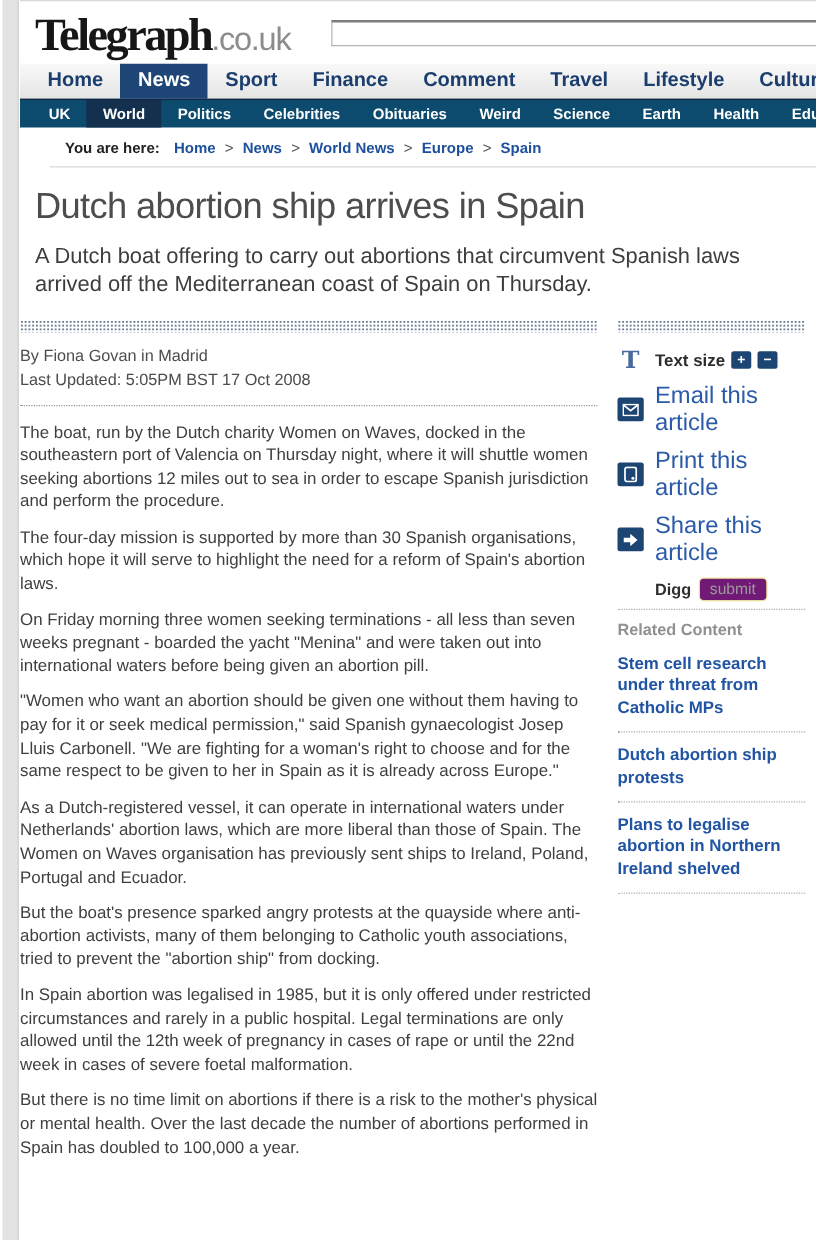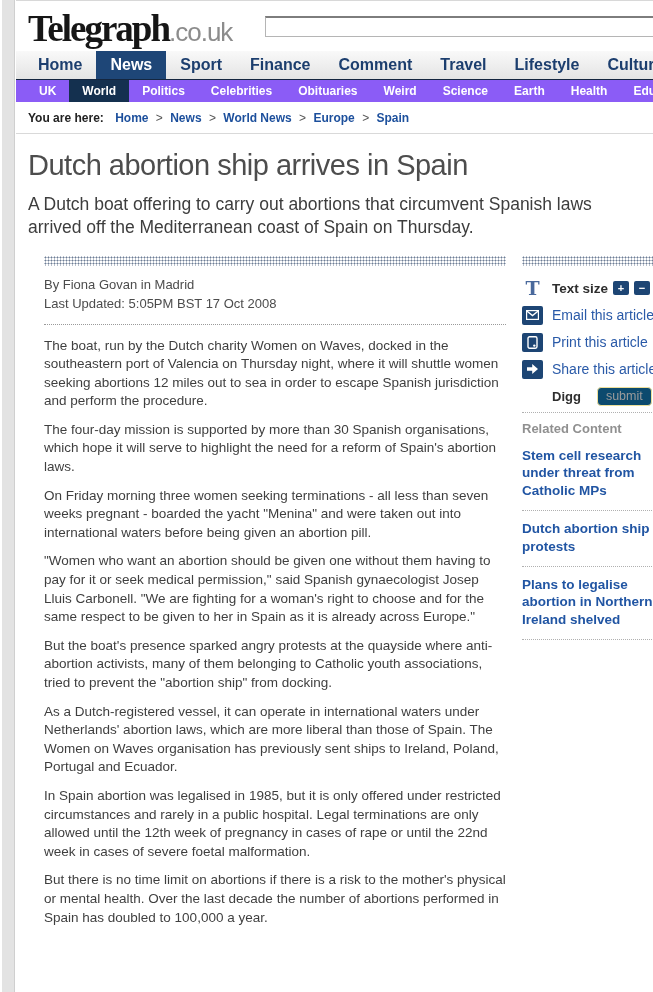--- a/index.html
+++ b/index.html
@@ -25,41 +25,41 @@
 
   
   .nav-primary { display: flex; align-items: stretch; height: 28px;
                  background: linear-gradient(#f9f9f9, #e4e4e4); padding-left: 8px; }
   .nav-primary .nav-item { display: flex; align-items: center; padding: 0 14px;
                  color: #1c3e6e; font-weight: bold; font-size: 16px; cursor: pointer;
                  text-decoration: none; white-space: nowrap; }
   .nav-primary .nav-item.active { background: #1e4677; color: #fff; }
 
   
-  .nav-sub { display: flex; align-items: stretch; height: 23px; background: #8b5cf6;
+  .nav-sub { display: flex; align-items: stretch; height: 23px; background: #0c4a6e;
              border-top: 1px solid #14263f; padding-left: 10px; }
   .nav-sub .nav-item { display: flex; align-items: center; padding: 0 13px;
              color: #fff; font-weight: bold; font-size: 12px; cursor: pointer;
              text-decoration: none; white-space: nowrap; }
   .nav-sub .nav-item.active { background: #14304f; }
 
   
   .breadcrumb { padding: 9px 0 8px 12px; font-size: 12px; font-weight: bold; color: #222;
-                border-bottom: 1px solid #d9d9d9; }
+                border-bottom: 1px solid #d9d9d9; margin-left: 24px; }
   .breadcrumb a { color: #1c4f9c; text-decoration: none; cursor: pointer; }
   .breadcrumb .sep { color: #555; font-weight: normal; padding: 0 4px; }
 
   
   .headline { margin: 15px 12px 0; font-size: 29px; font-weight: normal; color: #4d4d4d;
               letter-spacing: -0.5px; }
   .standfirst { margin: 11px 12px 0; font-size: 17.5px; color: #3d3d3d; line-height: 1.3;
                 max-width: 608px; }
 
   
-  .cols { display: flex; margin-top: 17px; padding-left: 28px; }
+  .cols { display: flex; margin-top: 17px; padding-left: 0; }
   .col-main { width: 462px; flex: none; }
   .col-side { width: 150px; flex: none; margin-left: 16px; }
 
   .hatch { height: 10px; margin-bottom: 9px;
            background-image: radial-gradient(circle, #6d7d95 0.9px, transparent 1.1px);
            background-size: 3px 3px; }
 
   .byline-block { font-size: 13px; color: #4c4c4c; line-height: 1.5; }
   .dotted-rule { border-top: 1px dotted #9a9a9a; margin-top: 10px; }
 
@@ -69,29 +69,29 @@
 
   
   .tools { margin-top: 13px; }
   .tool-row { display: flex; align-items: center; margin-bottom: 8px; cursor: pointer; }
   .tool-icon { width: 21px; height: 19px; background: #1d4574; border-radius: 2px;
                display: flex; align-items: center; justify-content: center;
                flex: none; margin-right: 9px; }
   .t-glyph { width: 21px; height: 19px; display: flex; align-items: center; justify-content: center;
              font-family: "DejaVu Serif", serif; font-weight: bold; font-size: 19px;
              color: #49699c; flex: none; margin-right: 9px; }
-  .tool-label { font-size: 14px; color: #2a5aa8; text-decoration: none; }
+  .tool-label { font-size: 19px; color: #2a5aa8; text-decoration: none; }
   .textsize-label { font-size: 13.5px; color: #2e2e2e; font-weight: bold; }
   .size-btn { width: 16px; height: 14px; background: #1d4574; color: #fff;
               font-size: 11px; font-weight: bold; border-radius: 2px; border: none;
               display: inline-flex; align-items: center; justify-content: center;
               margin-left: 5px; cursor: pointer; line-height: 1; }
   .digg-row { display: flex; align-items: center; margin: 4px 0 2px 30px; }
-  .digg-label { font-size: 13px; font-weight: bold; color: #2e2e2e; margin-right: 16px; }
-  .digg-submit { background: #0c4a6e; border: 1px solid #ecdf9a; border-radius: 4px;
+  .digg-label { font-size: 13px; font-weight: bold; color: #2e2e2e; margin-right: 6px; }
+  .digg-submit { background: #701a75; border: 1px solid #ecdf9a; border-radius: 4px;
                  color: #9b9b9b; font-size: 12.5px; padding: 1px 8px 2px; cursor: pointer;
                  font-family: "Liberation Sans", sans-serif; }
 
   
   .related { margin-top: 6px; }
   .related-rule { border-top: 1px dotted #b0b0b0; }
   .related-header { font-size: 13px; font-weight: bold; color: #909090; padding: 8px 0 2px; }
   .related-link { display: block; font-size: 13.5px; font-weight: bold; color: #2155a3;
                   line-height: 1.32; padding: 9px 0 10px; text-decoration: none;
                   border-bottom: 1px dotted #b0b0b0; cursor: pointer; }
@@ -157,22 +157,22 @@
       <div class="byline-block">
         <div>By Fiona Govan in Madrid</div>
         <div>Last Updated: 5:05PM BST 17 Oct 2008</div>
       </div>
       <div class="dotted-rule"></div>
       <div class="article-body">
         <p>The boat, run by the Dutch charity Women on Waves, docked in the southeastern port of Valencia on Thursday night, where it will shuttle women seeking abortions 12 miles out to sea in order to escape Spanish jurisdiction and perform the procedure.</p>
         <p>The four-day mission is supported by more than 30 Spanish organisations, which hope it will serve to highlight the need for a reform of Spain's abortion laws.</p>
         <p>On Friday morning three women seeking terminations - all less than seven weeks pregnant - boarded the yacht "Menina" and were taken out into international waters before being given an abortion pill.</p>
         <p>"Women who want an abortion should be given one without them having to pay for it or seek medical permission," said Spanish gynaecologist Josep Lluis Carbonell. "We are fighting for a woman's right to choose and for the same respect to be given to her in Spain as it is already across Europe."</p>
+        <p>As a Dutch-registered vessel, it can operate in international waters under Netherlands' abortion laws, which are more liberal than those of Spain. The Women on Waves organisation has previously sent ships to Ireland, Poland, Portugal and Ecuador.</p>
         <p>But the boat's presence sparked angry protests at the quayside where anti-abortion activists, many of them belonging to Catholic youth associations, tried to prevent the "abortion ship" from docking.</p>
-        <p>As a Dutch-registered vessel, it can operate in international waters under Netherlands' abortion laws, which are more liberal than those of Spain. The Women on Waves organisation has previously sent ships to Ireland, Poland, Portugal and Ecuador.</p>
         <p>In Spain abortion was legalised in 1985, but it is only offered under restricted circumstances and rarely in a public hospital. Legal terminations are only allowed until the 12th week of pregnancy in cases of rape or until the 22nd week in cases of severe foetal malformation.</p>
         <p>But there is no time limit on abortions if there is a risk to the mother's physical or mental health. Over the last decade the number of abortions performed in Spain has doubled to 100,000 a year.</p>
 
       </div>
     </div>
 
     <div class="col-side">
       <div class="hatch"></div>
 
       <div class="tools">

